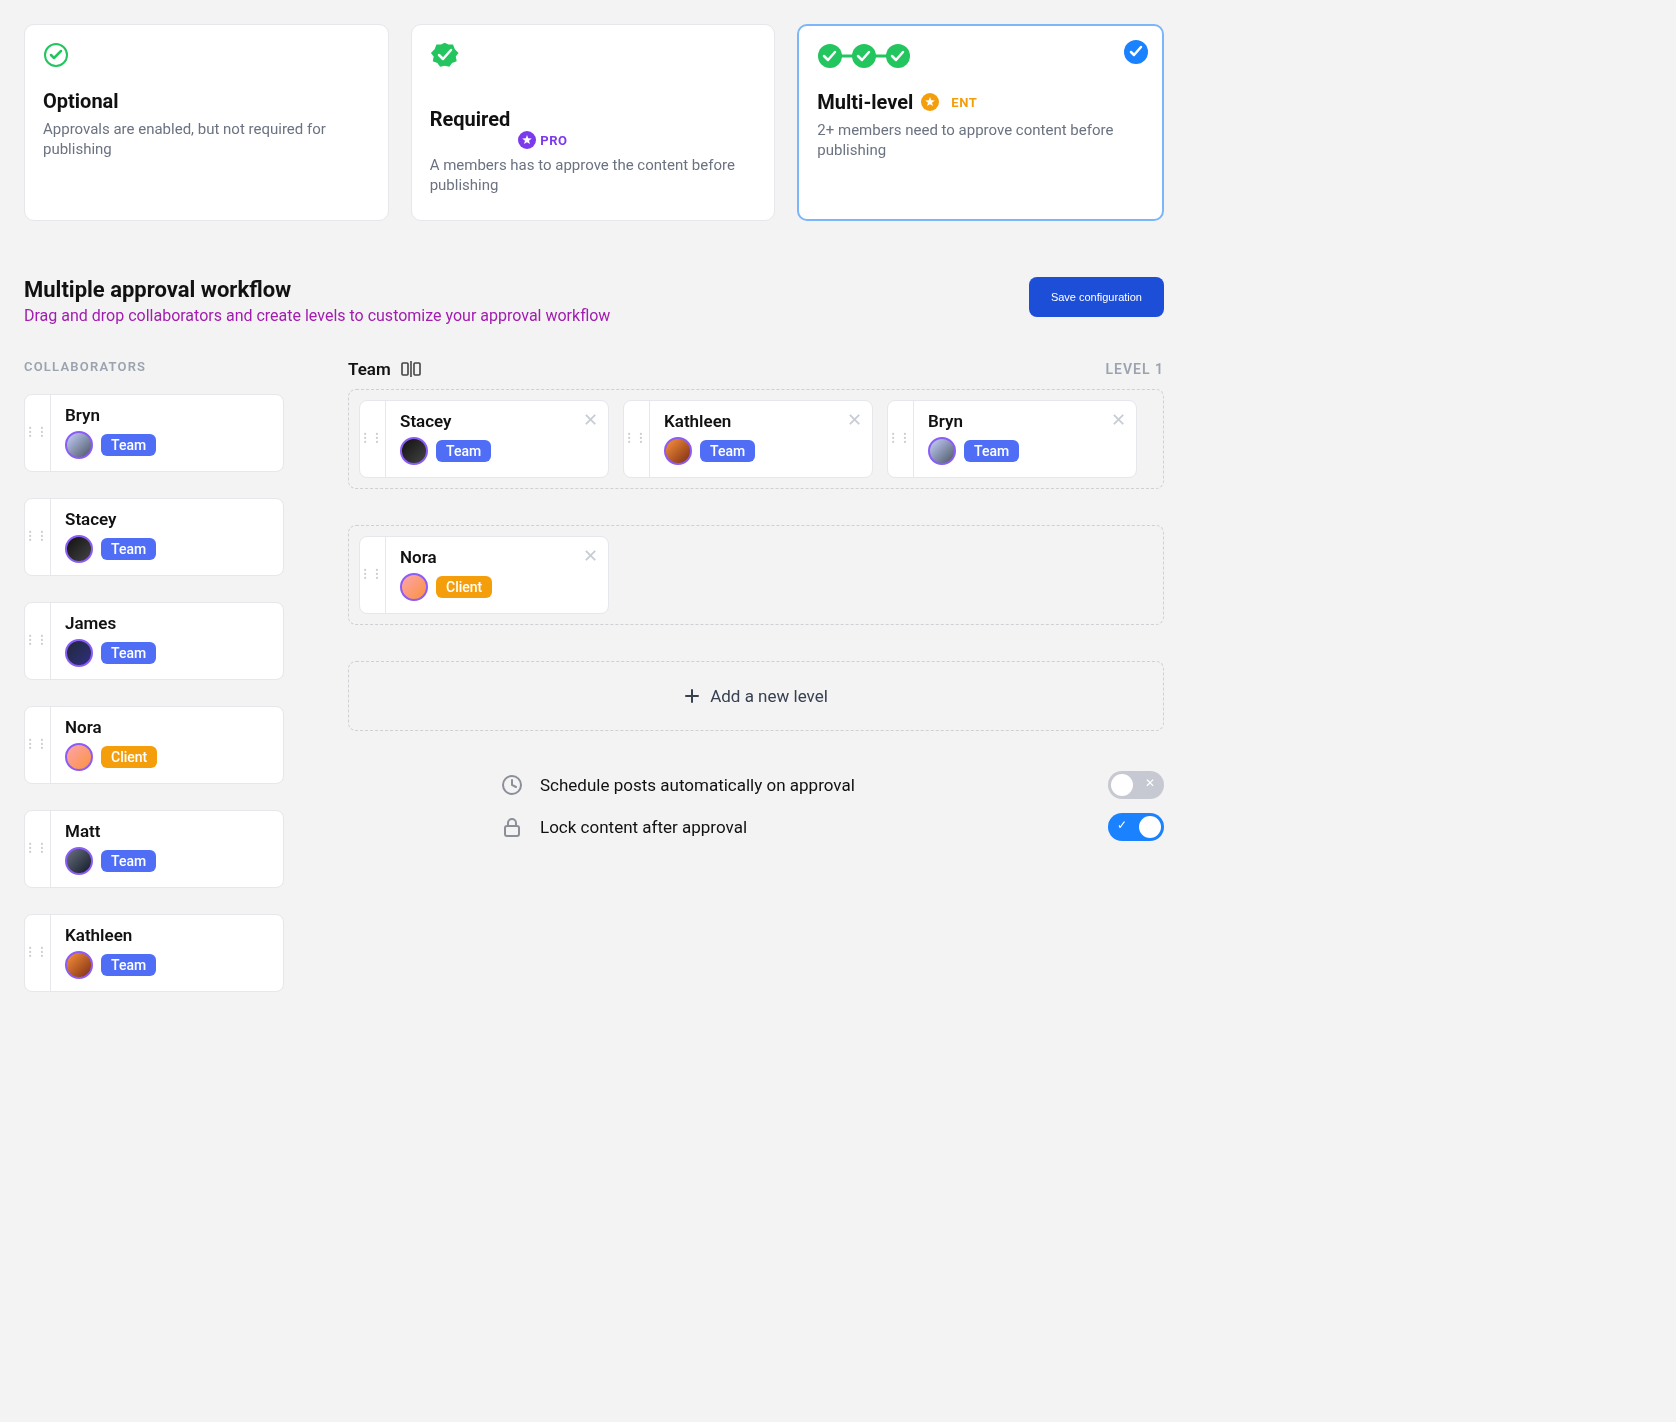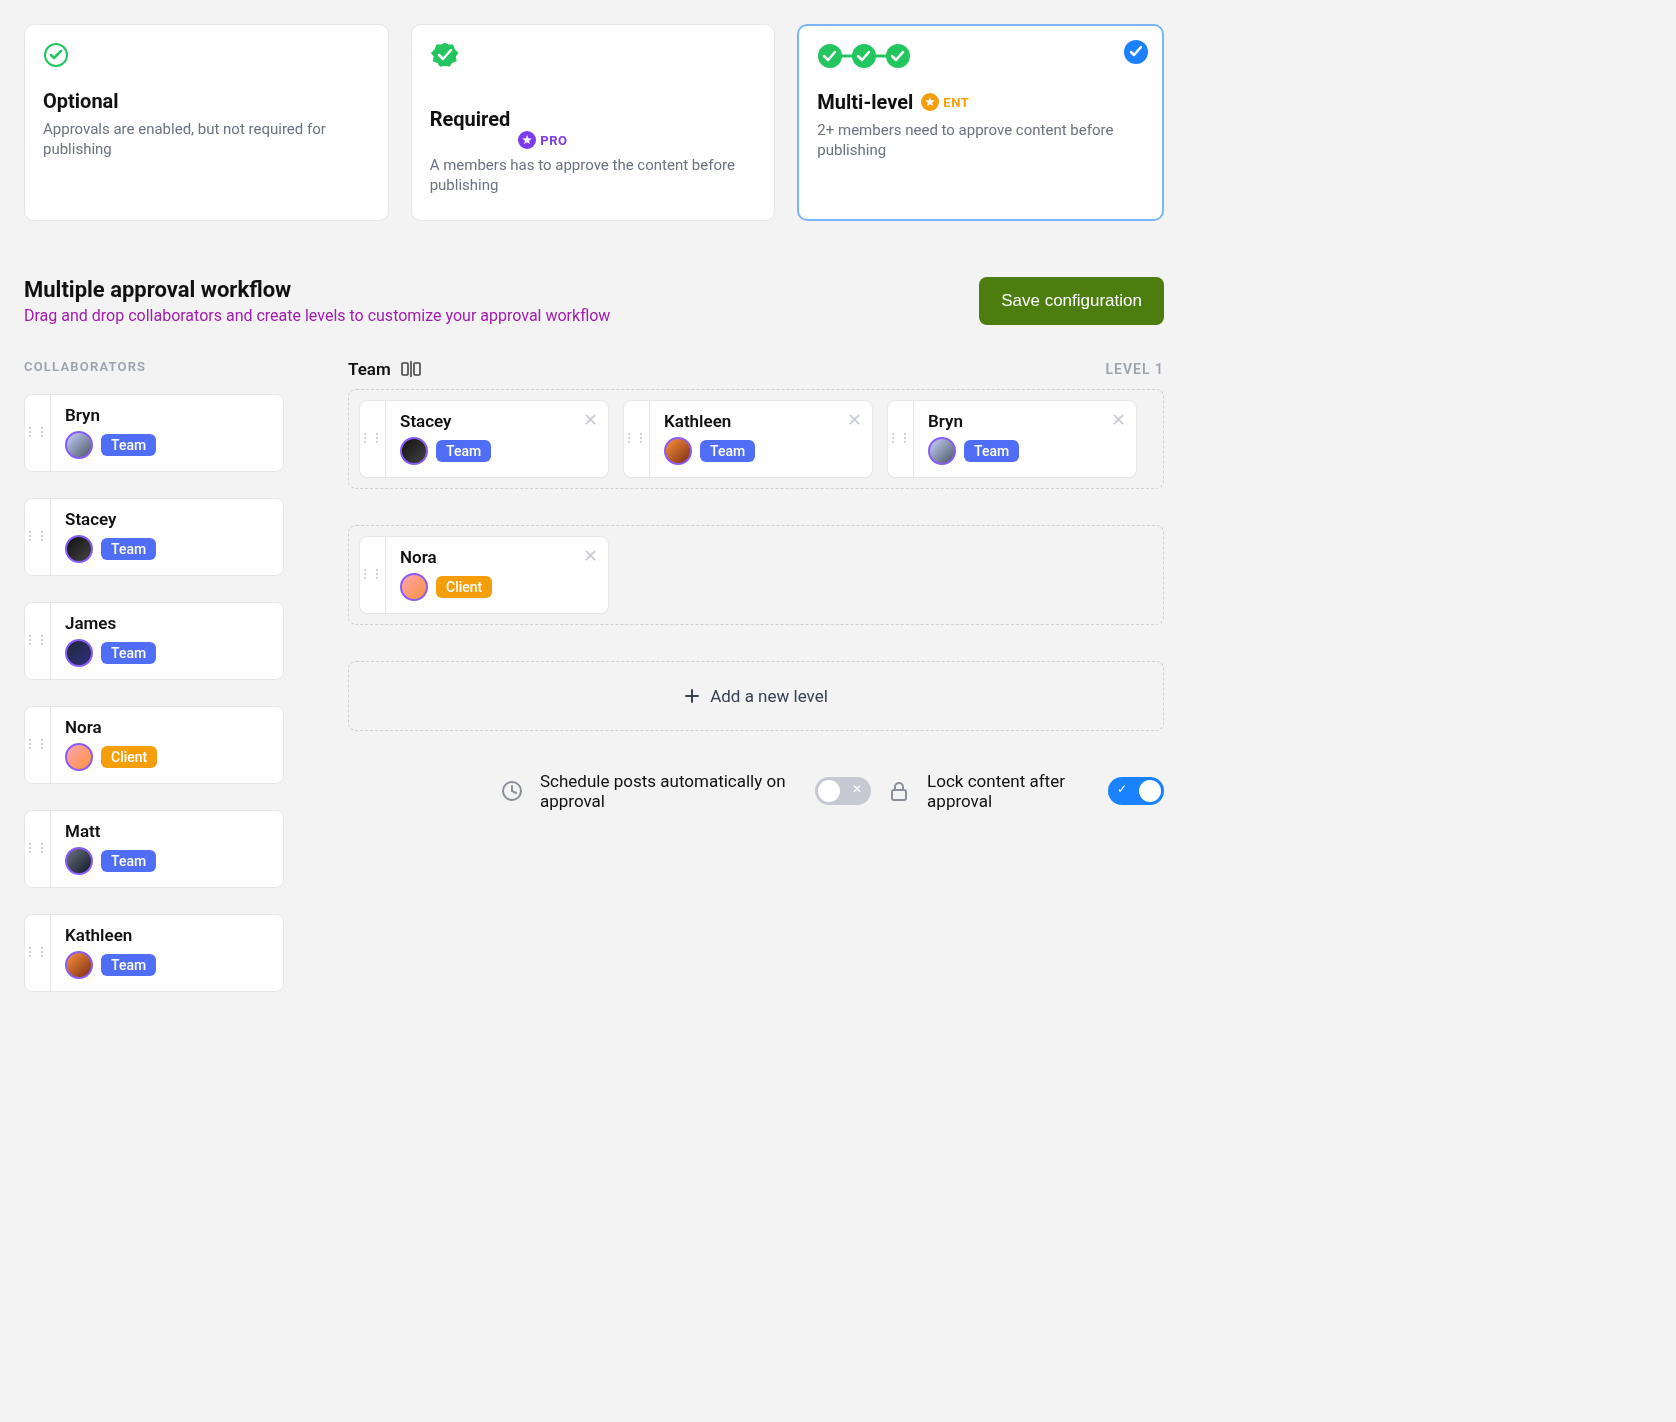--- a/index.html
+++ b/index.html
@@ -36,33 +36,33 @@
     background:#1a82ff; display:flex; align-items:center; justify-content:center;
   }
 
   .pill-pro {
     display:inline-flex; align-items:center; gap:4px;
     font-size:13px; font-weight:700; letter-spacing:0.5px;
     color:#7c3aed;
     margin-top:42px;
   }
   .pill-ent {
-    display:inline-flex; align-items:center; gap:4px;
+    display:inline-flex; align-items:center; gap:12px;
     font-size:13px; font-weight:700; letter-spacing:0.5px;
     color:#f59e0b;
   }
   .circ { width:18px; height:18px; border-radius:50%; display:inline-flex; align-items:center; justify-content:center; }
 
   
   .section-head { display:flex; justify-content:space-between; align-items:flex-start; margin-bottom:34px; }
   .section-head h2 { font-size: 22px; font-weight:700; margin-bottom:4px; }
   .section-head p { font-size:16px; color:#a21caf; }
   .save-btn {
-    background:#4d7c0f; color:#fff; border:none; border-radius:8px;
-    padding:14px 22px; font-size:17px; font-weight:500; cursor:pointer;
+    background:#1d4ed8; color:#fff; border:none; border-radius:8px;
+    padding:14px 22px; font-size:11px; font-weight:500; cursor:pointer;
   }
 
   
   .builder { display:flex; gap:64px; align-items:flex-start; }
   .collab-col { width: 260px; }
   .collab-label {
     font-size:13px; font-weight:600; letter-spacing:1.2px; color:#9ca3af;
     margin-bottom:20px;
   }
   .collab-list { display:flex; flex-direction:column; gap:26px; }
@@ -111,21 +111,21 @@
   }
   .level-drop .person-card { width:250px; }
 
   .add-level {
     border:1px dashed #cfcfd4; border-radius:8px; padding:24px;
     display:flex; align-items:center; justify-content:center; gap:10px;
     color:#374151; font-size:17px; cursor:pointer;
     margin-bottom:40px;
   }
 
-  .settings { display:flex; flex-direction:row; gap:14px; padding-left:150px; }
+  .settings { display:flex; flex-direction:column; gap:14px; padding-left:150px; }
   .setting-row { display:flex; align-items:center; gap:14px; }
   .setting-row .lbl { flex:1; font-size:17px; }
   .seticon {
     width:28px; height:28px; border-radius:6px; display:inline-flex; align-items:center; justify-content:center;
     color:#8a8f99;
   }
   .toggle { width:56px; height:28px; border-radius:14px; position:relative; cursor:pointer; }
   .toggle .knob { position:absolute; top:3px; width:22px; height:22px; border-radius:50%; background:#fff; }
   .toggle.off { background:#c6c9d1; }
   .toggle.off .knob { left:3px; }

